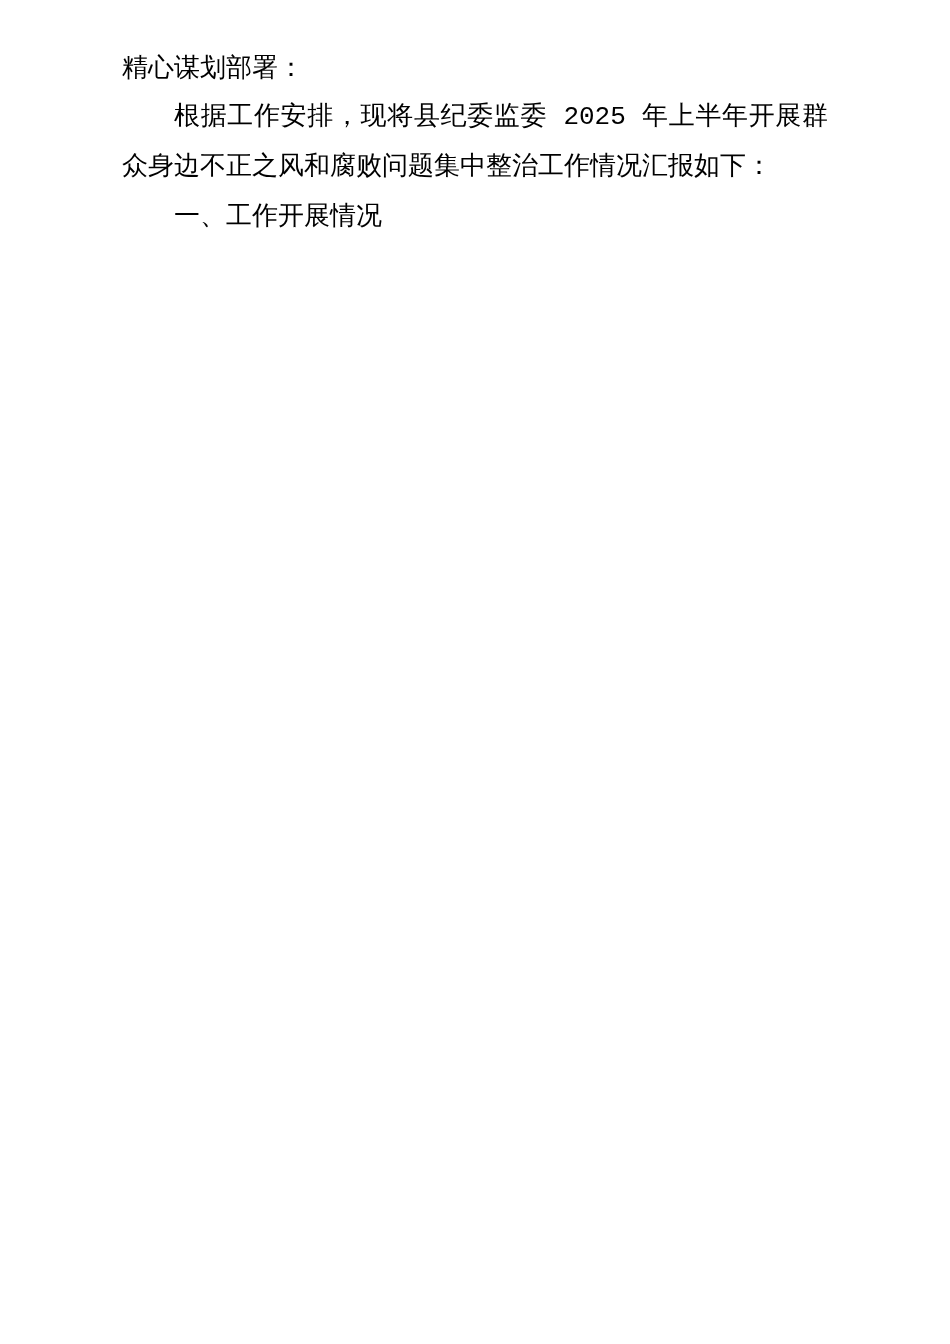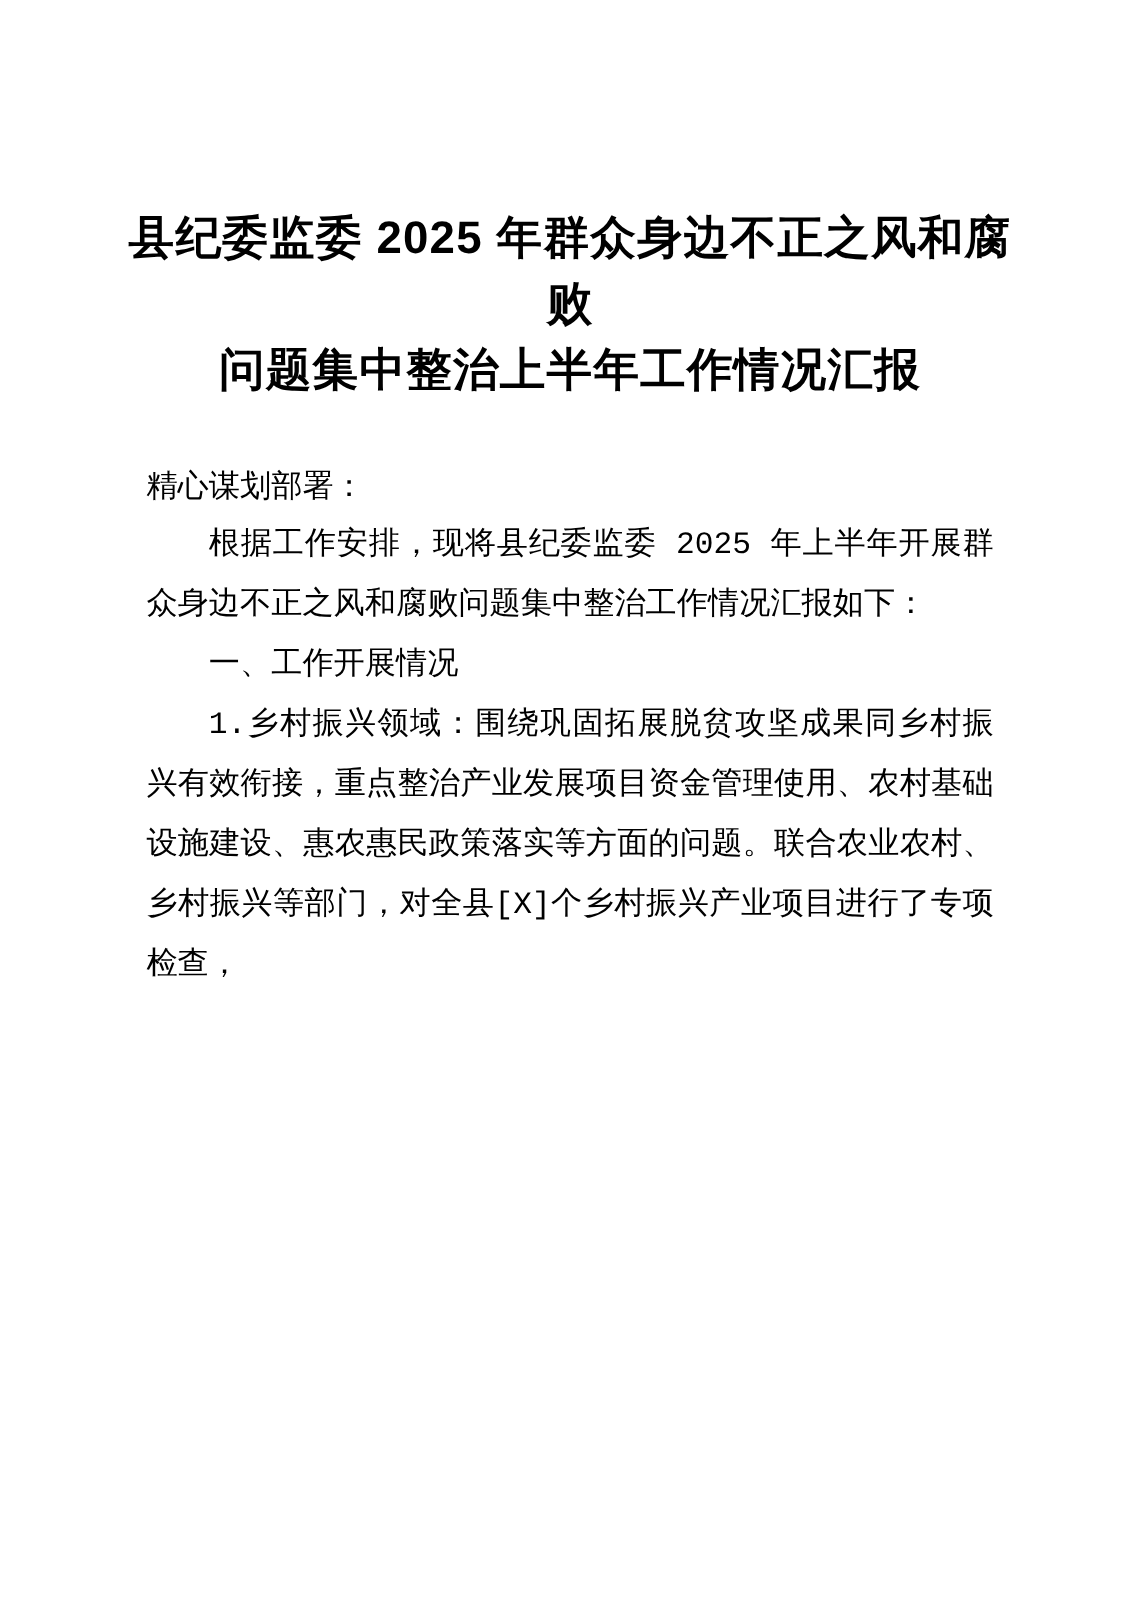--- a/index.html
+++ b/index.html
@@ -40,23 +40,18 @@
   }
   .para.indent {
     text-indent: 52px;
     font-family: Liberation Mono, monospace;
   }
 </style>
 </head>
 <body>
 
 <div class="page">
-  <div class="title-block">
-    <div>县纪委监委 2025 年群众身边不正之风和腐败</div>
-    <div>问题集中整治上半年工作情况汇报</div>
-  </div>
   <div class="body-block">
       <p class="para">精心谋划部署：</p>
       <p class="para indent">根据工作安排，现将县纪委监委 2025 年上半年开展群众身边不正之风和腐败问题集中整治工作情况汇报如下：</p>
       <p class="para indent">一、工作开展情况</p>
-      <p class="para indent">1.乡村振兴领域：围绕巩固拓展脱贫攻坚成果同乡村振兴有效衔接，重点整治产业发展项目资金管理使用、农村基础设施建设、惠农惠民政策落实等方面的问题。联合农业农村、乡村振兴等部门，对全县[X]个乡村振兴产业项目进行了专项检查，</p>
     </div>
 </div>
 
 </body></html>

